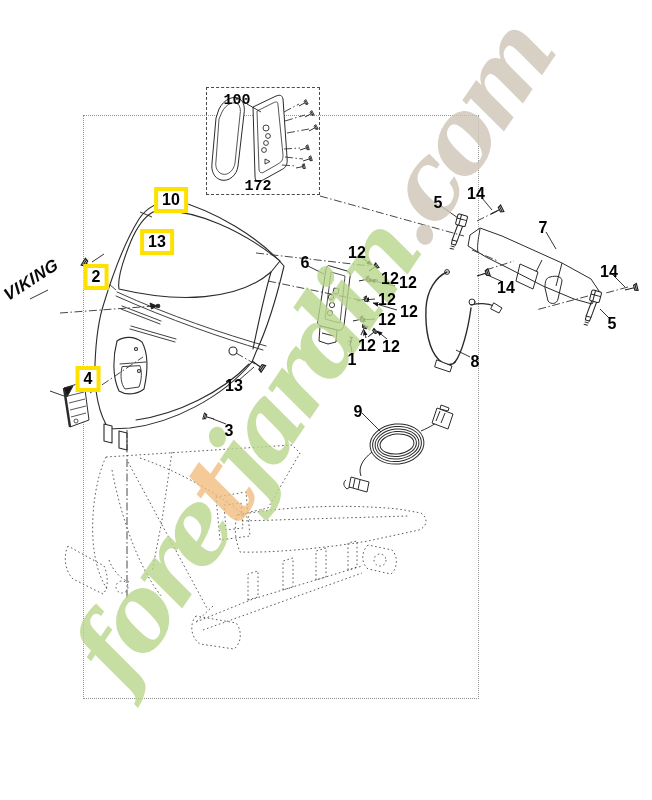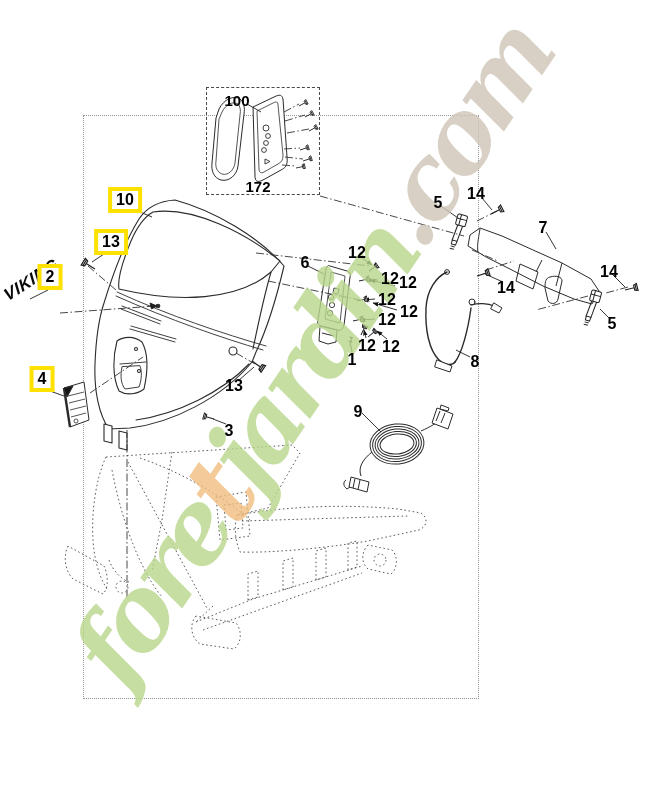--- a/index.html
+++ b/index.html
@@ -15,22 +15,22 @@
     font-family:"DejaVu Serif",serif;font-style:italic;font-weight:bold;
     font-size:100px;letter-spacing:-7px;line-height:1;}
   .wm .g{color:#b9d78c;}
   .wm .o{color:#f2bd80;}
   .wm .b{color:#cfc5b6;}
   .viking{position:absolute;left:1px;top:288px;z-index:4;transform:rotate(-33deg) skewX(-6deg);
     transform-origin:0 0;font-weight:900;font-style:italic;font-size:17px;
     letter-spacing:.5px;color:#0a0a0a;}
   .lbl{position:absolute;z-index:5;transform:translate(-50%,-50%);
     font-weight:bold;font-size:16px;color:#000;white-space:nowrap;line-height:1;}
-  .lbl.sm{font-size:15px;}
-  .lbl.hl{border:4px solid #ffe100;background:#fff;padding:1px 4px;}
+  .lbl.sm{font-size:15px;font-family:Liberation Mono, monospace;}
+  .lbl.hl{border:4px solid #ffe100;background:#fff;padding:1px 4px;margin-left:46px;}
 </style>
 </head>
 <body>
 
 <div class="stage">
 
   <div class="outer-border"></div>
   <div class="inset-border"></div>
 
   <svg width="652" height="800" viewBox="0 0 652 800">

